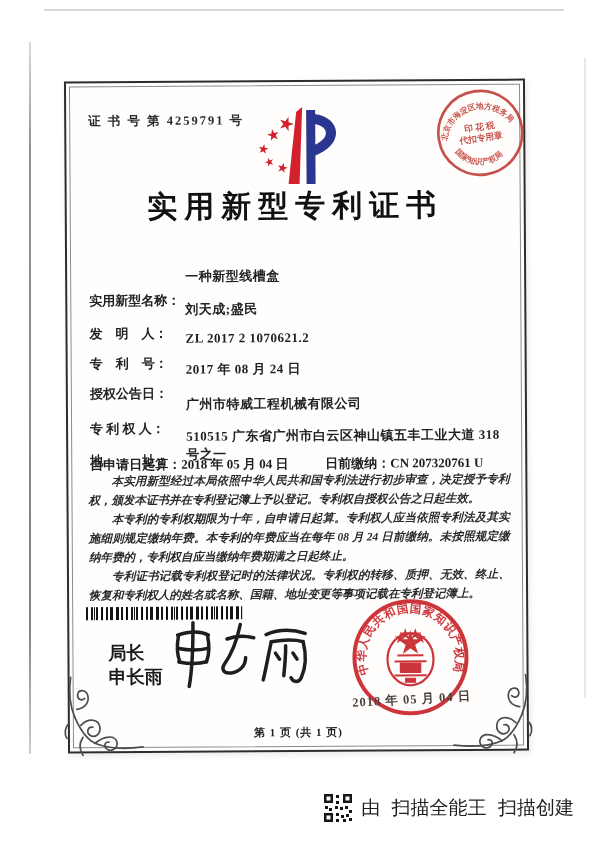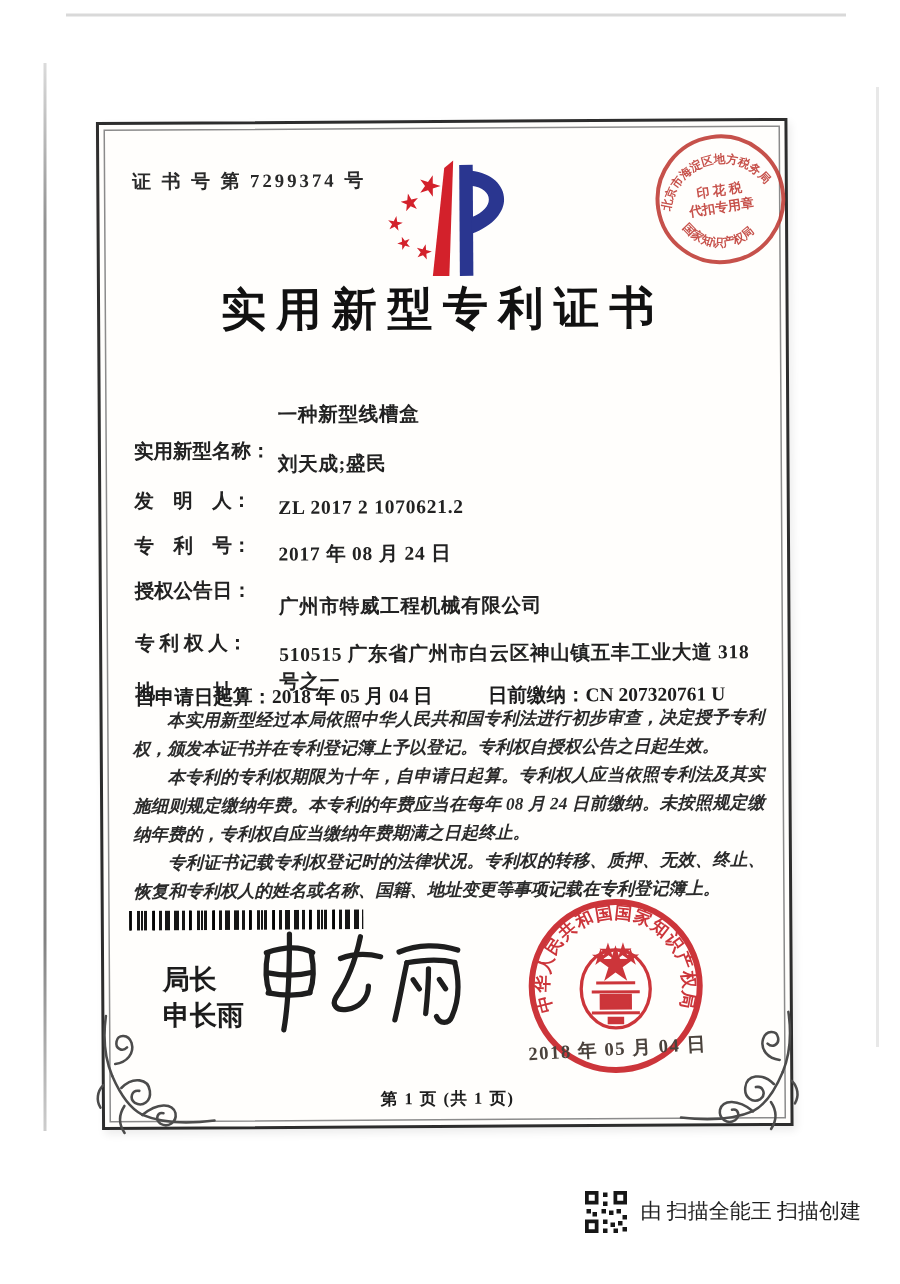--- a/index.html
+++ b/index.html
@@ -60,33 +60,33 @@
     font-size:12.5px;font-weight:bold;color:#4a423c;letter-spacing:1px;transform:rotate(-3deg);}
 
   .page-footer{position:absolute;left:0;right:0;top:643px;text-align:center;font-size:11px;font-weight:bold;letter-spacing:1px;}
 
   .flourish{position:absolute;width:84px;height:84px;}
   .flourish-bl{left:-9px;top:592px;}
   .flourish-br{right:-9px;top:592px;transform:scaleX(-1);}
 
   .scan-footer{position:absolute;left:0;right:26px;top:788px;height:40px;display:flex;justify-content:flex-end;align-items:center;gap:8px;}
   .qr{width:30px;height:30px;}
-  .scan-text{font-size:14px;color:#1f1f1f;font-family:Liberation Serif, serif;}
+  .scan-text{font-size:19px;color:#1f1f1f;font-family:Liberation Mono, monospace;}
 </style>
 </head>
 <body>
 
 <div class="edge edge-left"></div>
 <div class="edge edge-top"></div>
 <div class="edge edge-right"></div>
 
 <div class="cert">
   <div class="cert-inner"></div>
 
-  <div class="cert-no">证 书 号 第 7299374 号</div>
+  <div class="cert-no">证 书 号 第 4259791 号</div>
 
   <svg class="logo" viewBox="0 0 84 86">
     <defs>
       <path id="star" d="M0,-1 L0.224,-0.309 0.951,-0.309 0.363,0.118 0.588,0.809 0,0.382 -0.588,0.809 -0.363,0.118 -0.951,-0.309 -0.224,-0.309 Z"></path>
     </defs>
     <g fill="#d3212b">
       <use href="#star" transform="translate(34,20) scale(7.5) rotate(18)"></use>
       <use href="#star" transform="translate(21,31) scale(6.2) rotate(-12)"></use>
       <use href="#star" transform="translate(11,45) scale(5.2) rotate(10)"></use>
       <use href="#star" transform="translate(17,58) scale(4.6) rotate(-20)"></use>

